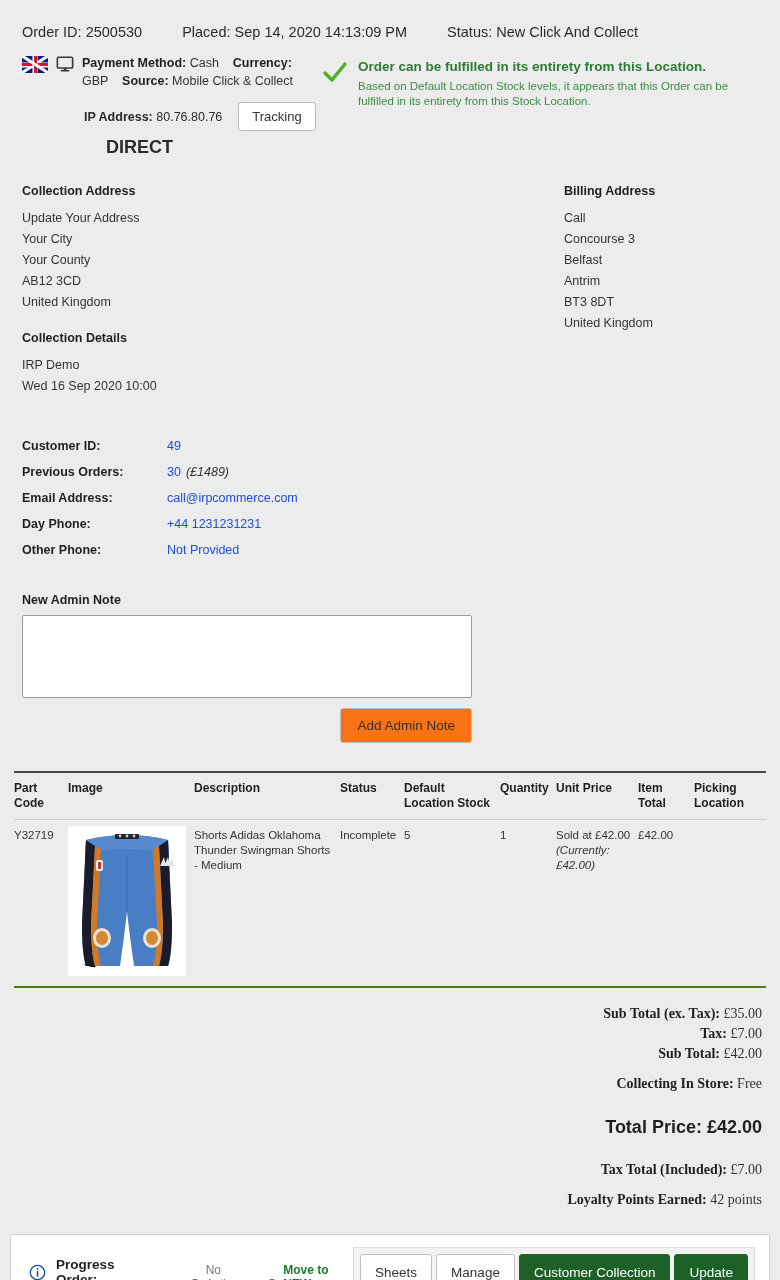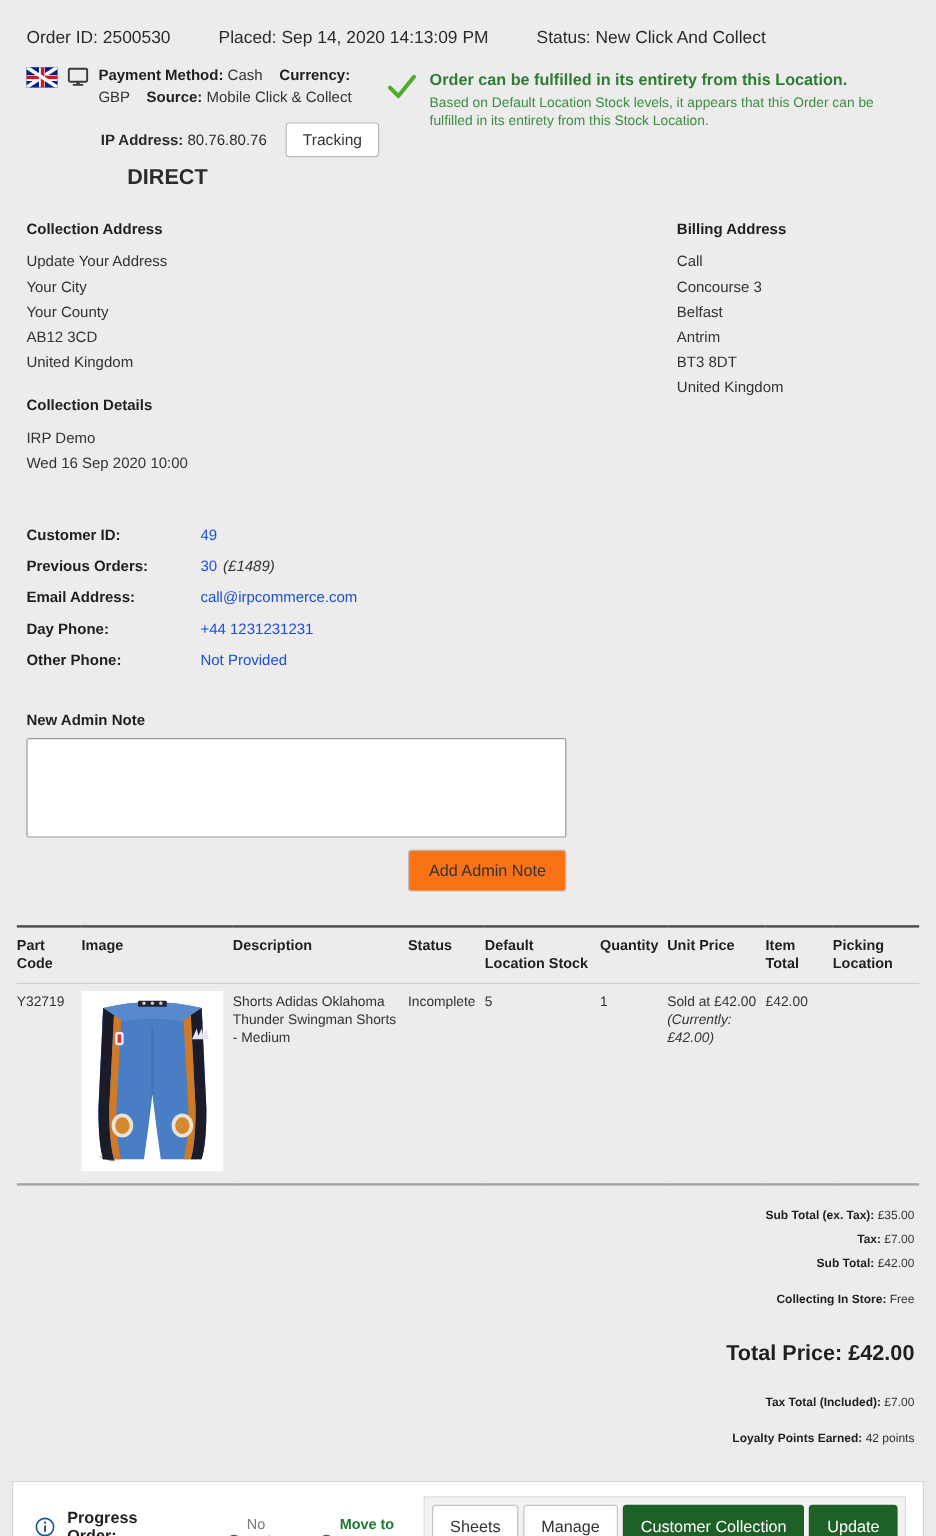--- a/index.html
+++ b/index.html
@@ -113,32 +113,32 @@
   .prod-table thead th {
     border-top: 2px solid #4a4a4a;
     border-bottom: 1px solid #cfcfcf;
     font-size: 12px; font-weight: bold; color: #1f1f1f;
     text-align: left; vertical-align: top;
     padding: 8px 4px 8px 0; line-height: 15px;
   }
   .prod-table tbody td {
     font-size: 11.5px; color: #333; vertical-align: top;
     padding: 8px 4px 8px 0; line-height: 15px;
-    border-bottom: 2px solid #a3a3a3;
+    border-bottom: 2px solid #4d7c0f;
   }
   .prod-table td.cell-img { padding-top: 6px; padding-bottom: 10px; }
   .unit-sub { font-style: italic; display: block; }
 
   .shorts {
     width: 118px; height: 150px; background: #fff; display: block;
   }
 
   
   .totals { padding: 16px 18px 0 0; text-align: right; }
-  .tot-row { font-size: 10px; line-height: 20px; color: #333; }
+  .tot-row { font-size: 14px; line-height: 20px; color: #333; font-family: Liberation Serif, serif; }
   .tot-row b { color: #1f1f1f; }
   .tot-spacer-sm { height: 10px; }
   .tot-spacer-lg { height: 20px; }
   .tot-grand { font-size: 18px; font-weight: bold; color: #1f1f1f; line-height: 26px; }
 
   
   .footer-panel {
     margin: 24px 10px 0 10px;
     background: #fff; border: 1px solid #d6d6d6;
     height: 76px; display: flex; align-items: center;

